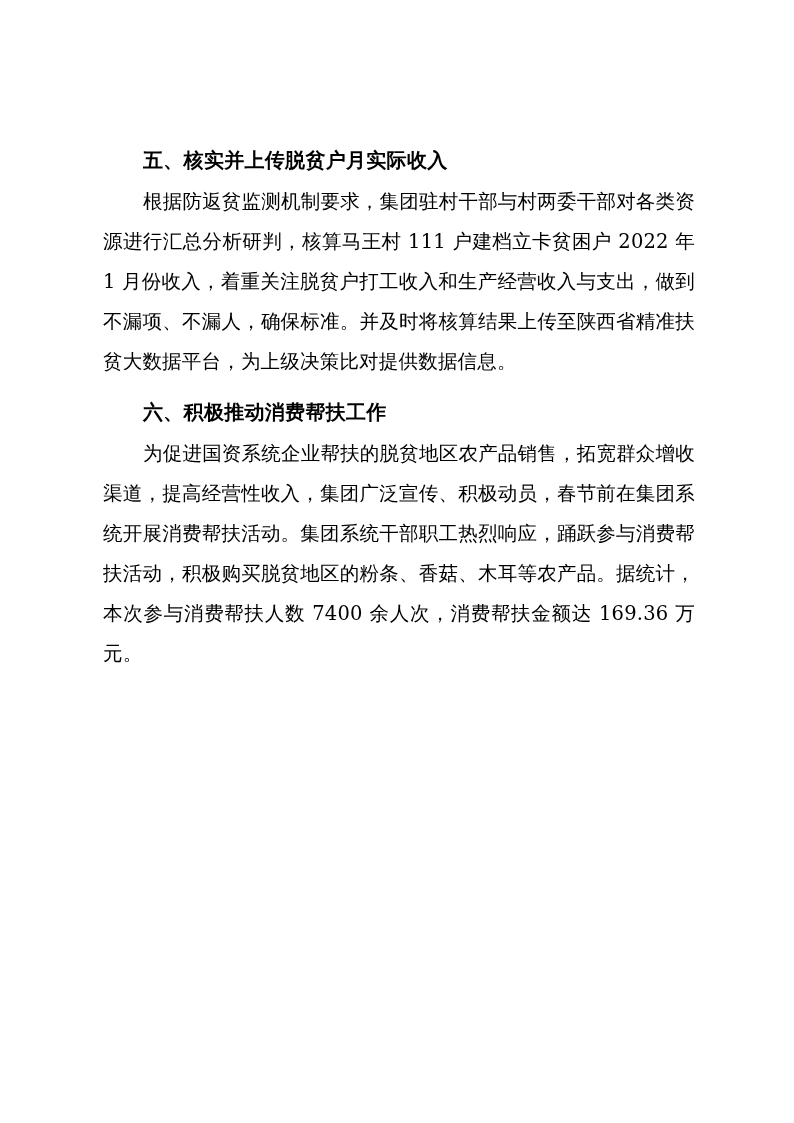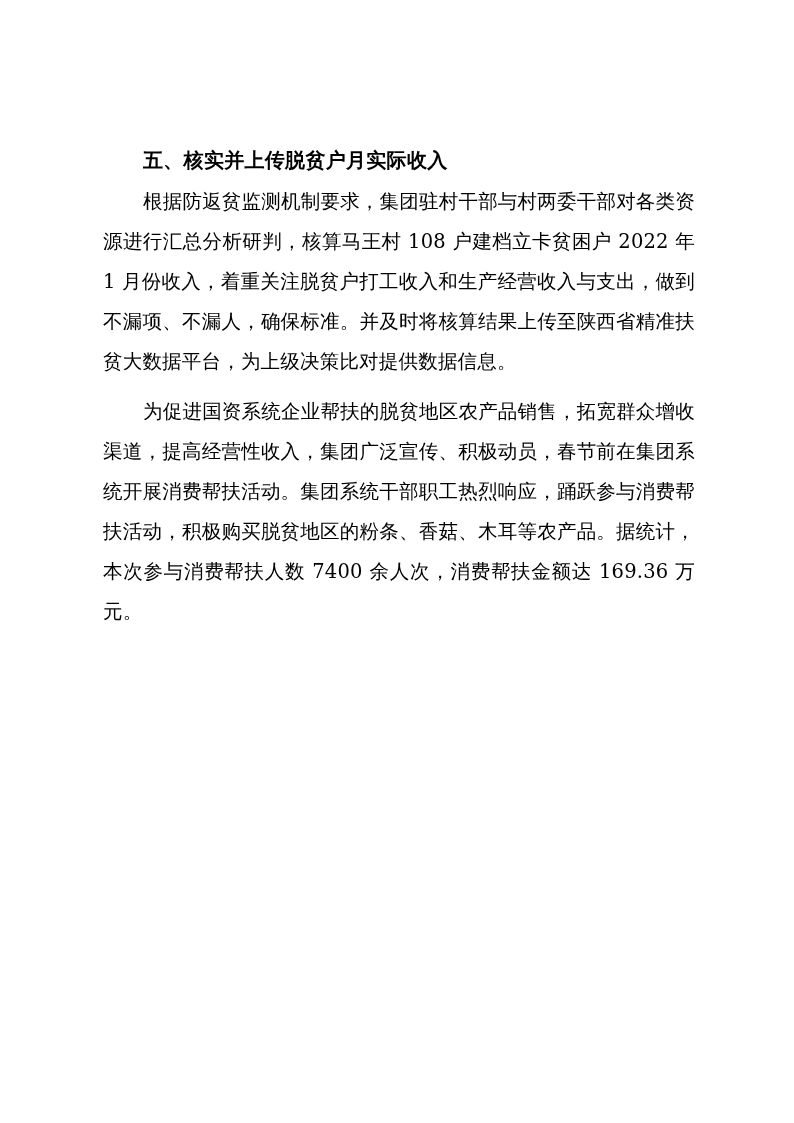--- a/index.html
+++ b/index.html
@@ -56,21 +56,22 @@
   }
 </style>
 </head>
 <body>
 
 <div class="page">
   <div class="doc-body">
 
     <div class="section-block">
       <h2 class="heading">五、核实并上传脱贫户月实际收入</h2>
-      <p class="para">根据防返贫监测机制要求，集团驻村干部与村两委干部对各类资源进行汇总分析研判，核算马王村 108 户建档立卡贫困户 2022 年 1 月份收入，着重关注脱贫户打工收入和生产经营收入与支出，做到不漏项、不漏人，确保标准。并及时将核算结果上传至陕西省精准扶贫大数据平台，为上级决策比对提供数据信息。</p>
+      <p class="para">根据防返贫监测机制要求，集团驻村干部与村两委干部对各类资源进行汇总分析研判，核算马王村 111 户建档立卡贫困户 2022 年 1 月份收入，着重关注脱贫户打工收入和生产经营收入与支出，做到不漏项、不漏人，确保标准。并及时将核算结果上传至陕西省精准扶贫大数据平台，为上级决策比对提供数据信息。</p>
     </div>
 
     <div class="section-block">
+      <h2 class="heading">六、积极推动消费帮扶工作</h2>
       <p class="para last">为促进国资系统企业帮扶的脱贫地区农产品销售，拓宽群众增收渠道，提高经营性收入，集团广泛宣传、积极动员，春节前在集团系统开展消费帮扶活动。集团系统干部职工热烈响应，踊跃参与消费帮扶活动，积极购买脱贫地区的粉条、香菇、木耳等农产品。据统计，本次参与消费帮扶人数 7400 余人次，消费帮扶金额达 169.36 万元。</p>
     </div>
 
   </div>
 </div>
 
 </body></html>

